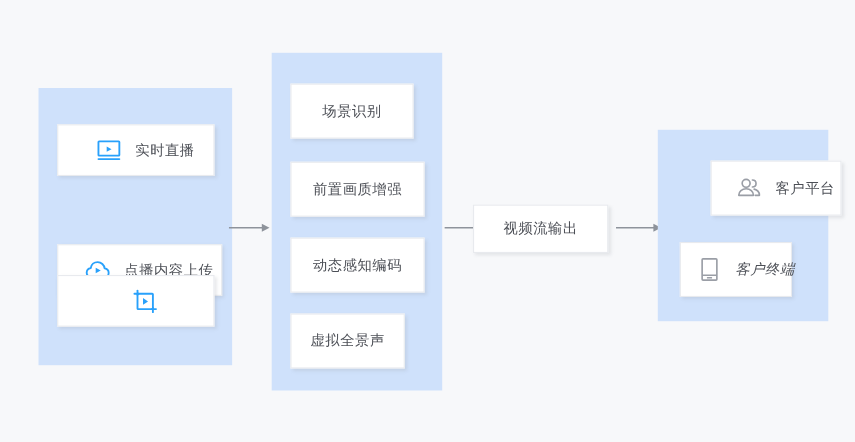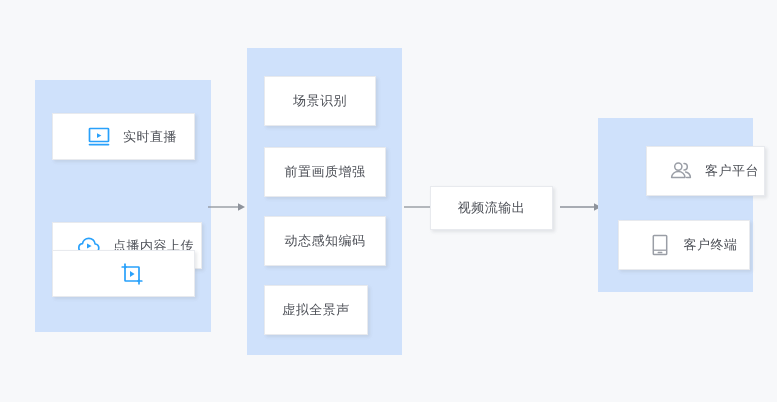--- a/index.html
+++ b/index.html
@@ -69,21 +69,21 @@
   #card-scene  { left: 264px; top: 76px;  width: 112px; height: 50px; }
   #card-enh    { left: 264px; top: 147px; width: 122px; height: 50px; }
   #card-codec  { left: 264px; top: 216px; width: 122px; height: 50px; }
   #card-audio  { left: 264px; top: 285px; width: 104px; height: 50px; }
 
   
   #card-output { left: 430px; top: 186px; width: 123px; height: 44px; }
 
   
   #card-platform { left: 646px; top: 146px; width: 119px; height: 50px; }
-  #card-terminal { left: 618px; top: 220px; width: 132px; height: 50px; }
+  #card-terminal { left: 618px; top: 220px; width: 102px; height: 50px; font-style: italic; }
 
   
   .arrow {
     position: absolute;
     height: 12px;
     display: block;
   }
   #arrow-1 { left: 208px; top: 201px; width: 38px; }
   #arrow-2 { left: 404px; top: 201px; width: 38px; }
   #arrow-3 { left: 560px; top: 201px; width: 42px; }

